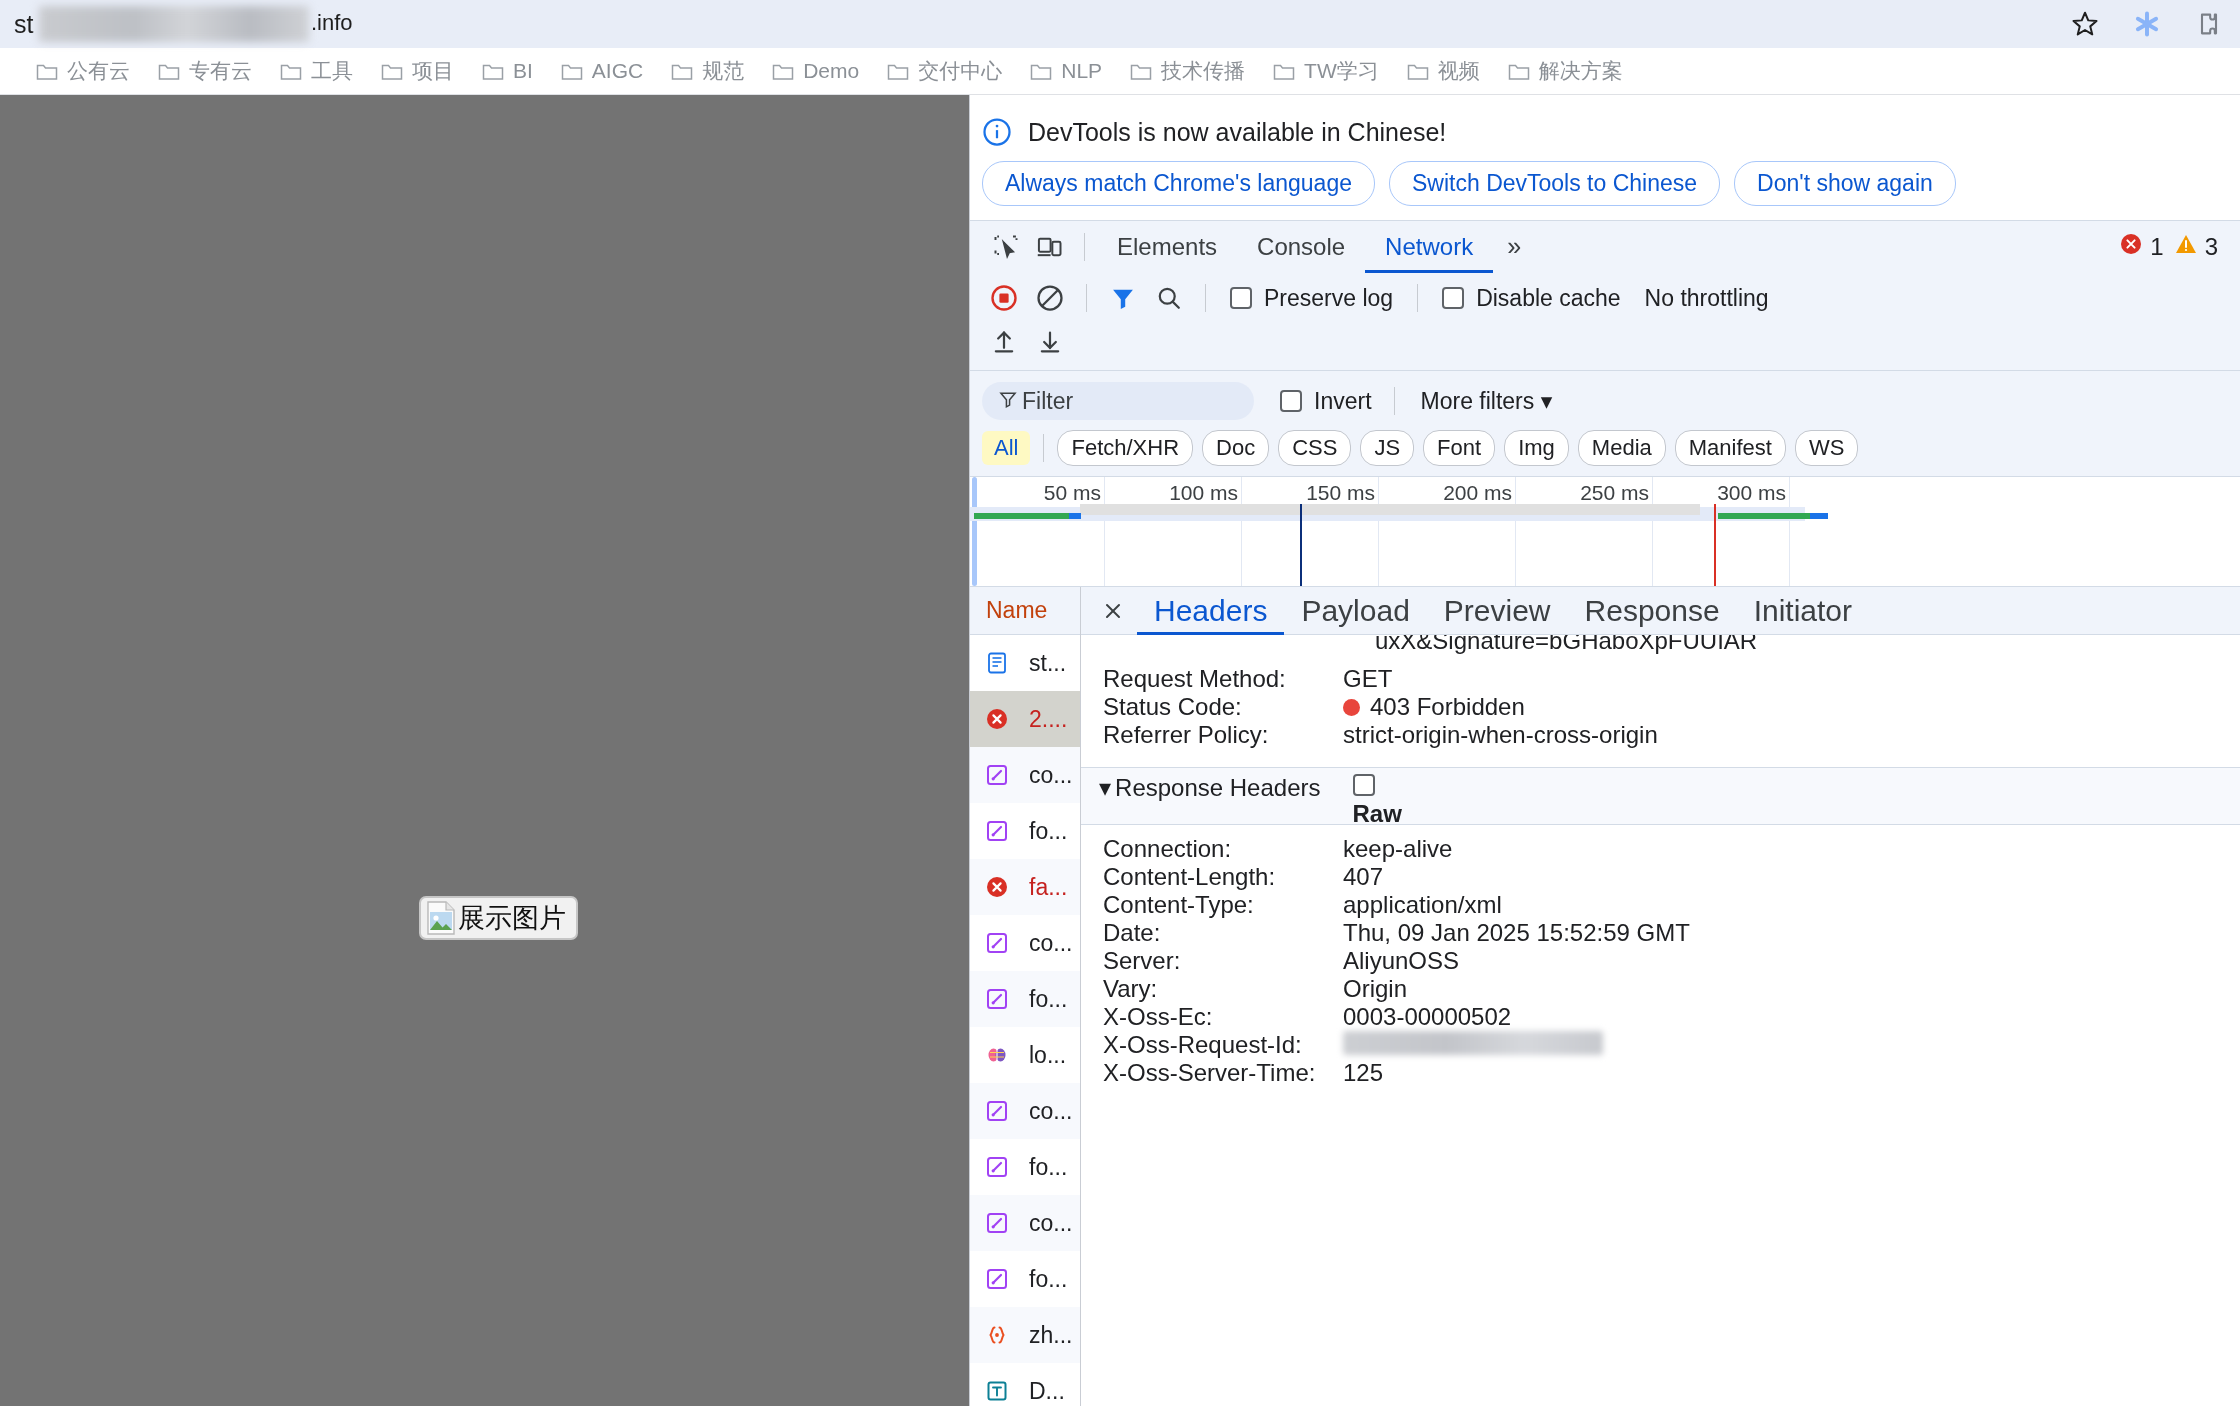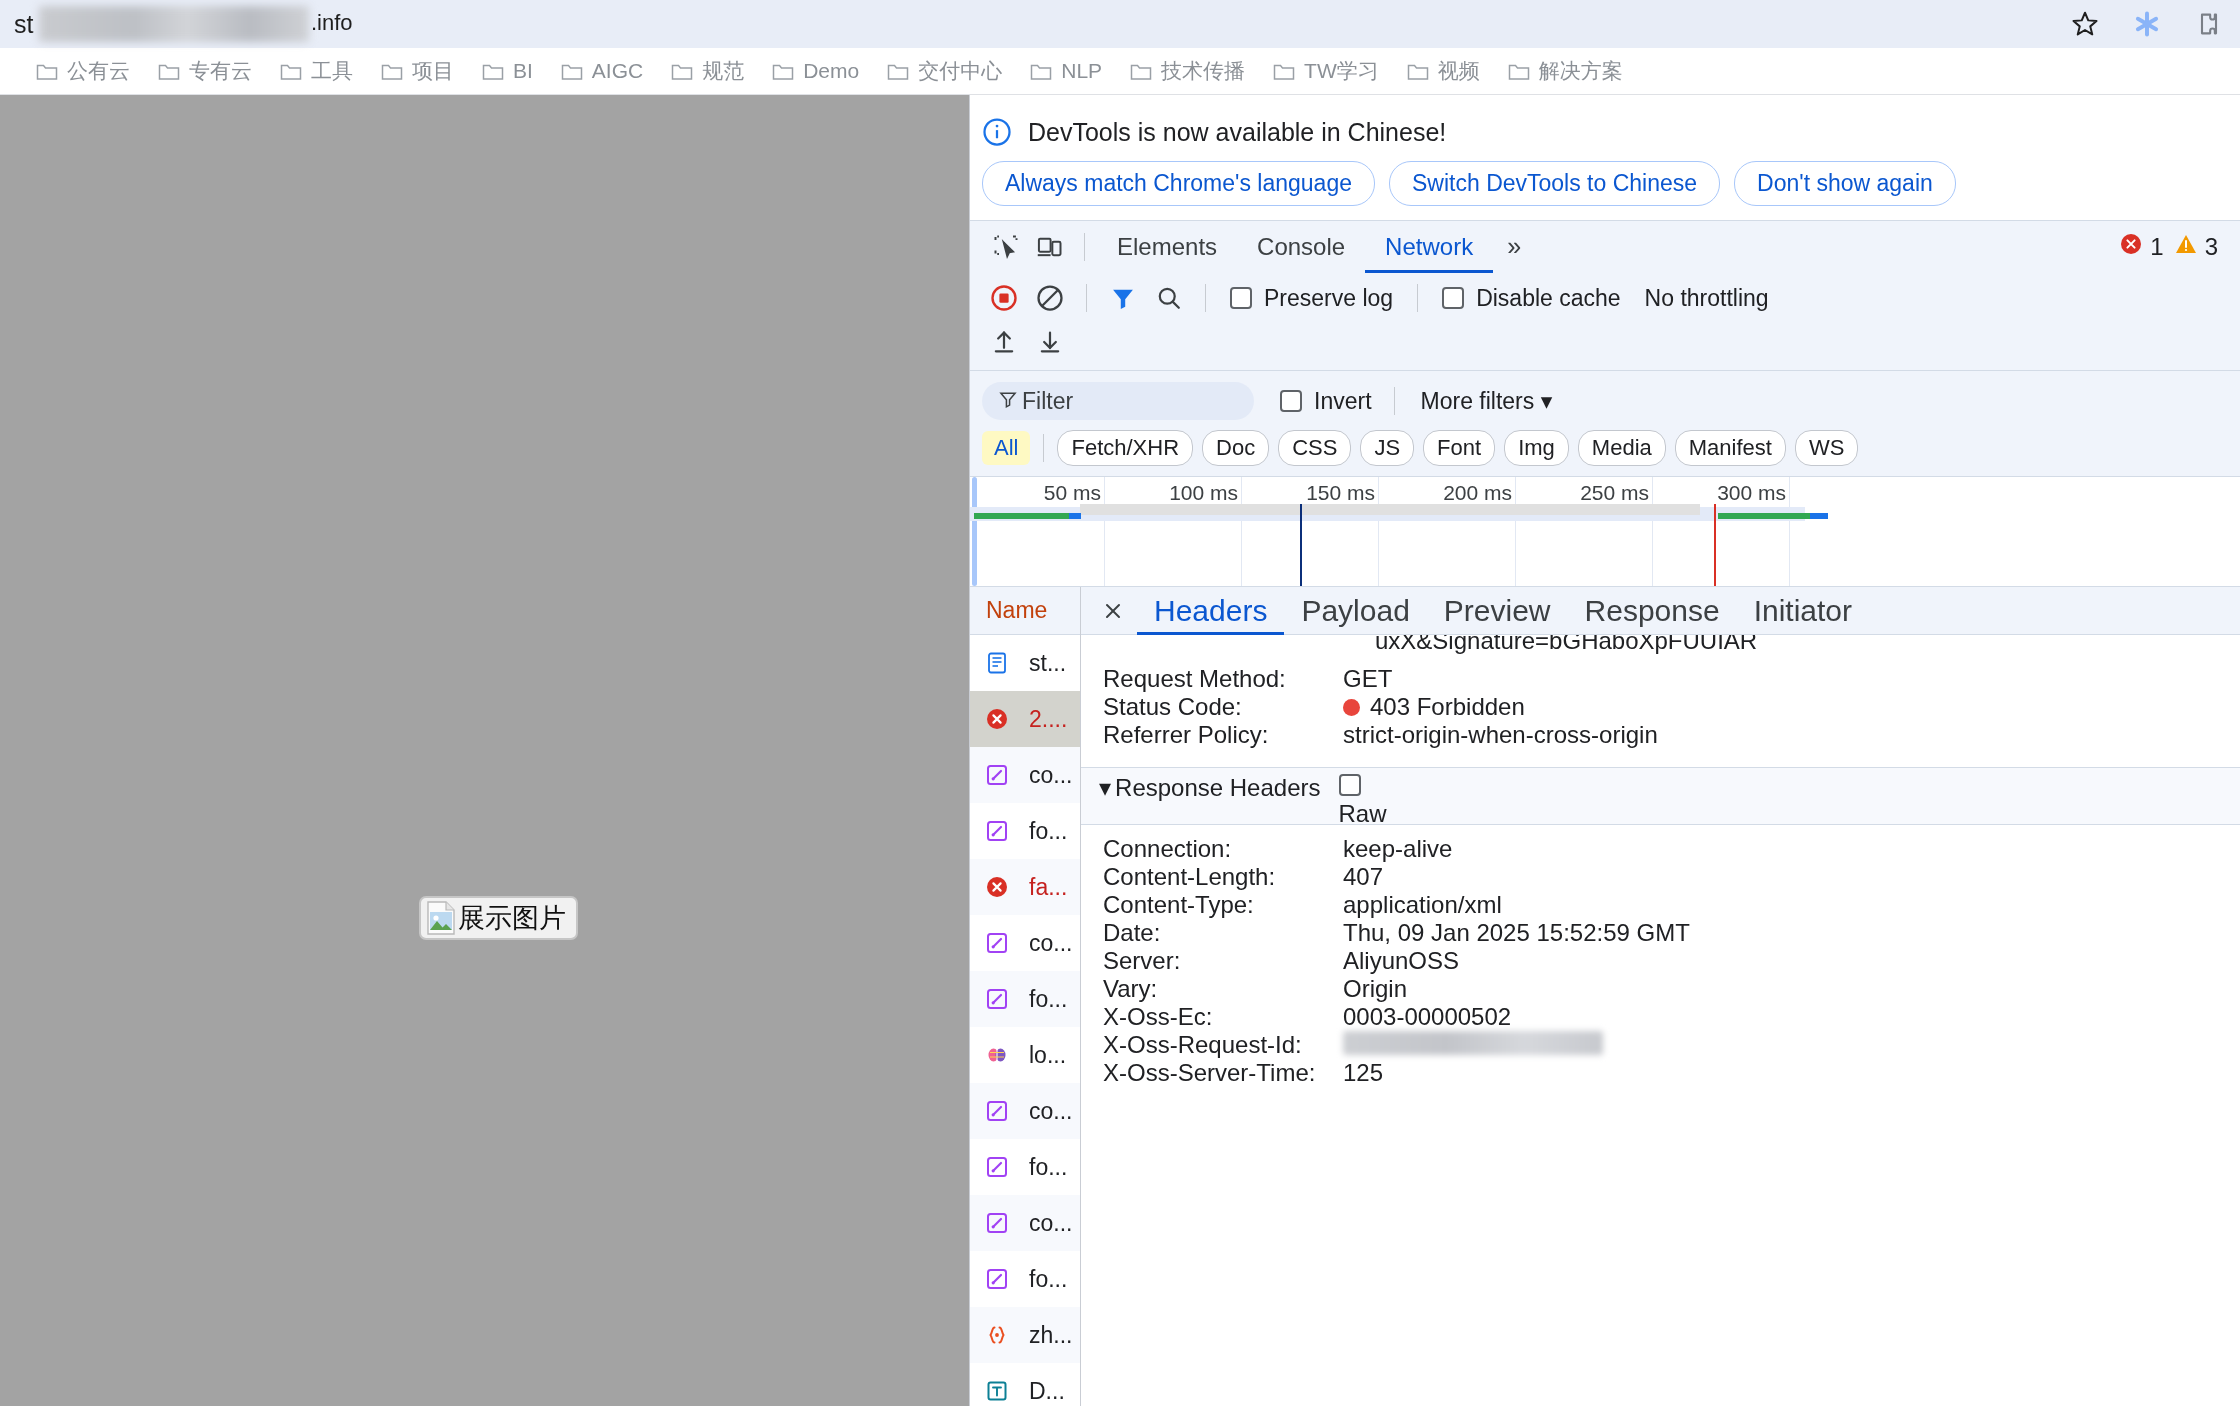--- a/index.html
+++ b/index.html
@@ -47,21 +47,21 @@
     display: flex; align-items: center; gap: 9px; padding: 0 14px;
     height: 36px; border-radius: 6px; cursor: pointer; white-space: nowrap;
   }
   .bm-label { font-size: 21px; color: #8b9096; }
   .folder-ico { width: 22px; height: 19px; flex: 0 0 22px; }
 
   
   .main { flex: 1; display: flex; min-height: 0; }
 
   .viewport {
-    width: 969px; background: #a3a3a3; position: relative; flex: 0 0 969px;
+    width: 969px; background: #737373; position: relative; flex: 0 0 969px;
   }
   .broken-img {
     position: absolute; left: 419px; top: 801px;
     display: inline-flex; align-items: center; gap: 2px;
     border: 2px solid #c6c6c6; border-radius: 7px; background: #f1f1f1;
     padding: 3px 10px 3px 5px;
   }
   .broken-img-glyph { width: 30px; height: 34px; flex: 0 0 30px; }
   .broken-img-alt { font-size: 27px; color: #111; line-height: 1; }
 
@@ -184,21 +184,21 @@
   .kv-redact {
     width: 260px; height: 24px; border-radius: 3px;
     background: linear-gradient(90deg,#cdcfd3 0%,#c3c5ca 40%,#d6d8dc 70%,#c7c9ce 100%);
     filter: blur(3px);
   }
   .section-bar {
     background: #f7f9fd; border-top: 1px solid #d3dbe6; border-bottom: 1px solid #d3dbe6;
     display: flex; align-items: flex-start; padding: 6px 0 8px 18px; height: 58px;
   }
   .sec-title { font-size: 24px; color: #202124; display: flex; align-items: center; gap: 4px; white-space: nowrap; }
-  .raw-wrap { margin-left: 18px; display: flex; flex-direction: column; align-items: flex-start; }
+  .raw-wrap { margin-left: 32px; display: flex; flex-direction: column; align-items: flex-start; font-weight: bold; }
   .raw-box { width: 22px; height: 22px; border: 2px solid #5f6368; border-radius: 4px; background: #fff; cursor: pointer; }
   .raw-lbl { font-size: 24px; color: #202124; margin-top: 4px; }
   .hdr-list { padding-top: 10px; }
 </style>
 </head>
 <body>
 
 <div class="browser">
 
   <div class="omnibar">

